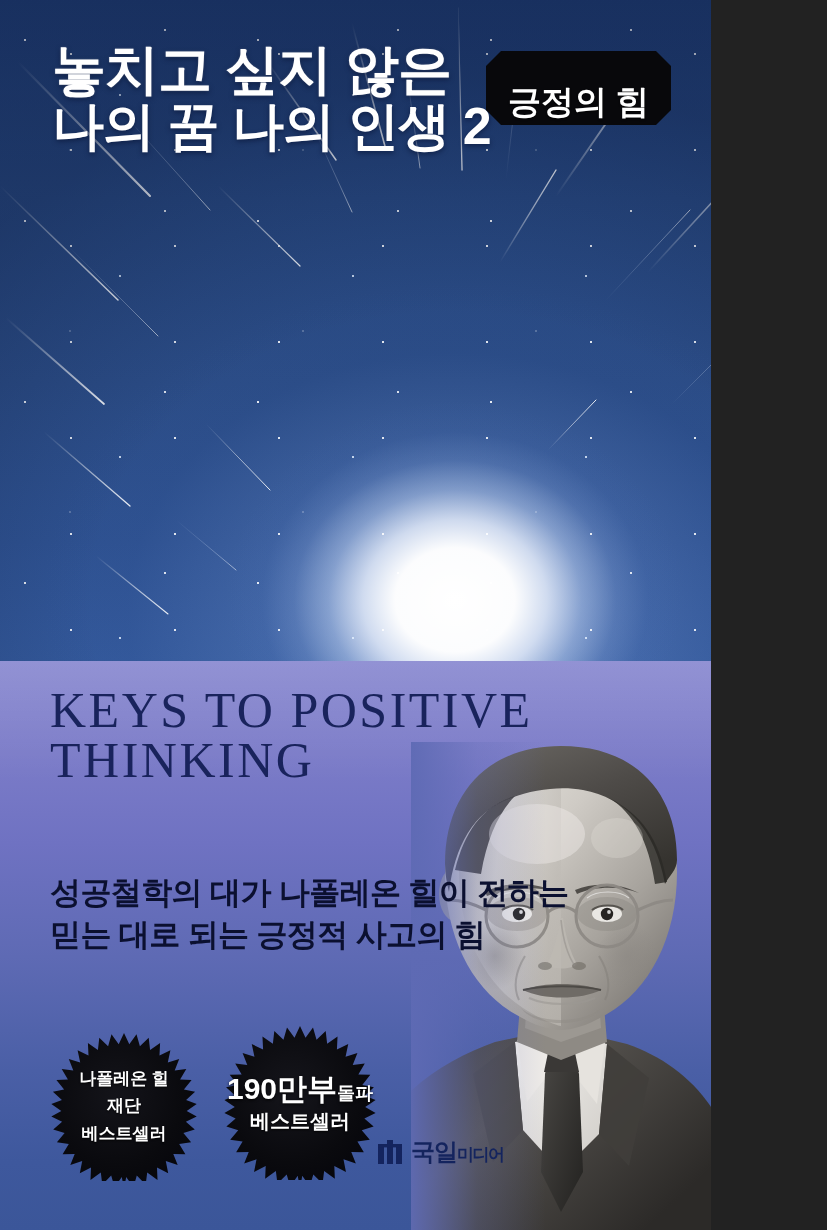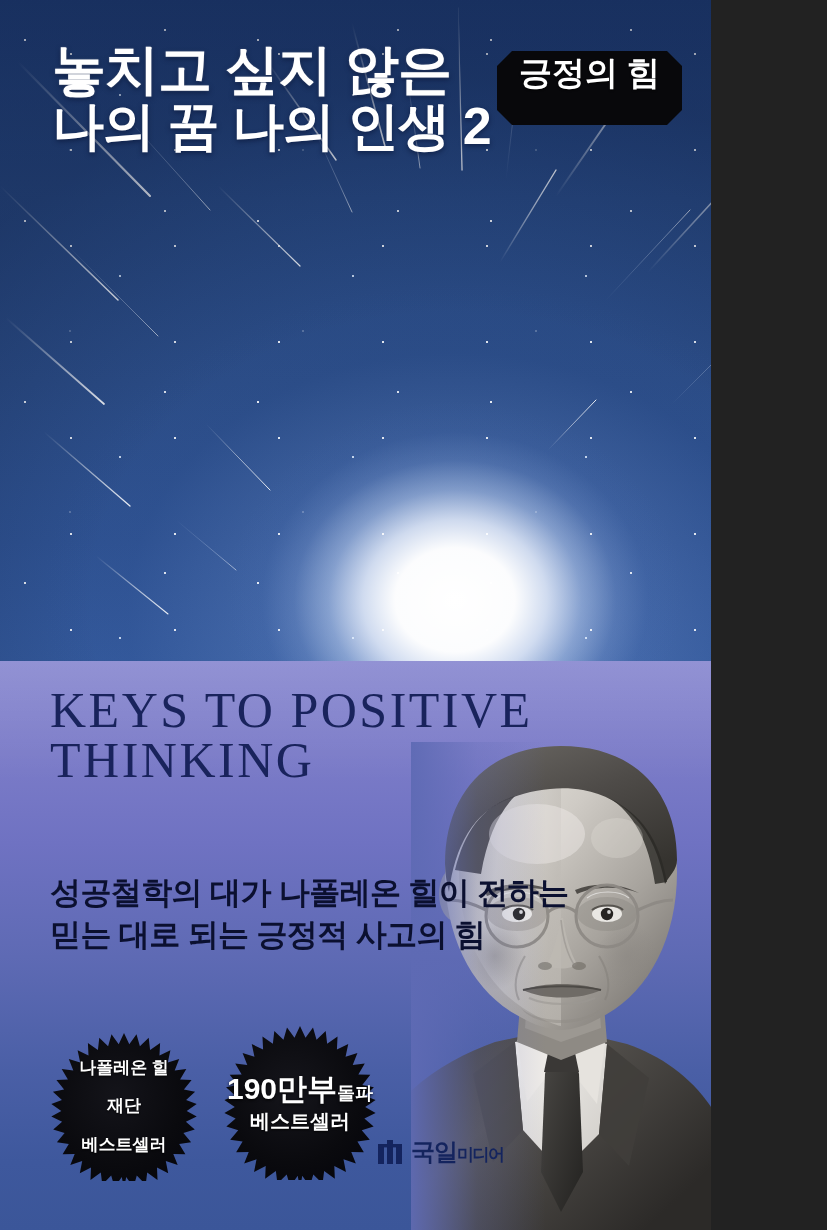--- a/index.html
+++ b/index.html
@@ -104,26 +104,26 @@
     text-shadow:0 2px 5px rgba(5,15,45,.55), 0 0 2px rgba(255,255,255,.25);
   }
   #title-sub{
     font-size:52px; font-weight:700; line-height:1.1;
     letter-spacing:-1px; white-space:nowrap;
     text-shadow:0 2px 5px rgba(5,15,45,.55);
   }
 
   
   #corner-badge{
-    position:absolute; right:29px; top:51px;
+    position:absolute; right:40px; top:51px;
     width:185px; height:74px;
     background:#08080b;
     -webkit-clip-path:polygon(15px 0,170px 0,185px 15px,185px 59px,170px 74px,15px 74px,0 59px,0 15px);
     clip-path:polygon(15px 0,170px 0,185px 15px,185px 59px,170px 74px,15px 74px,0 59px,0 15px);
-    display:flex; align-items:flex-start; justify-content:center;
+    display:flex; align-items:flex-end; justify-content:center;
   }
   #corner-badge-text{
     color:#fff; font-size:33px; font-weight:700; letter-spacing:0px;
     white-space:nowrap;
     text-shadow:0 1px 2px rgba(0,0,0,.8);
   }
 
   
   #portrait{
     position:absolute; right:0; top:742px; width:300px; height:488px;
@@ -163,21 +163,21 @@
   .sunburst{ position:absolute; }
   .sunburst svg{ display:block; }
   .sunburst-label{
     position:absolute; inset:0;
     display:flex; flex-direction:column;
     align-items:center; justify-content:center;
     color:#fff; text-align:center;
     pointer-events:none;
   }
   #badge-left{ left:49px; top:1031px; width:150px; height:150px; }
-  #badge-left .sunburst-label{ gap:19px; }
+  #badge-left .sunburst-label{ gap:8px; }
   #badge-left .sunburst-label span{
     font-size:17px; font-weight:700; line-height:1.15; white-space:nowrap;
     text-shadow:0 1px 2px rgba(0,0,0,.9);
   }
   #badge-right{ left:222px; top:1024px; width:156px; height:156px; }
   #bestseller-count{
     font-size:30px; font-weight:700; line-height:1; white-space:nowrap;
     text-shadow:0 1px 3px rgba(0,0,0,.9);
   }
   #bestseller-count .small{ font-size:18px; vertical-align:baseline; }

